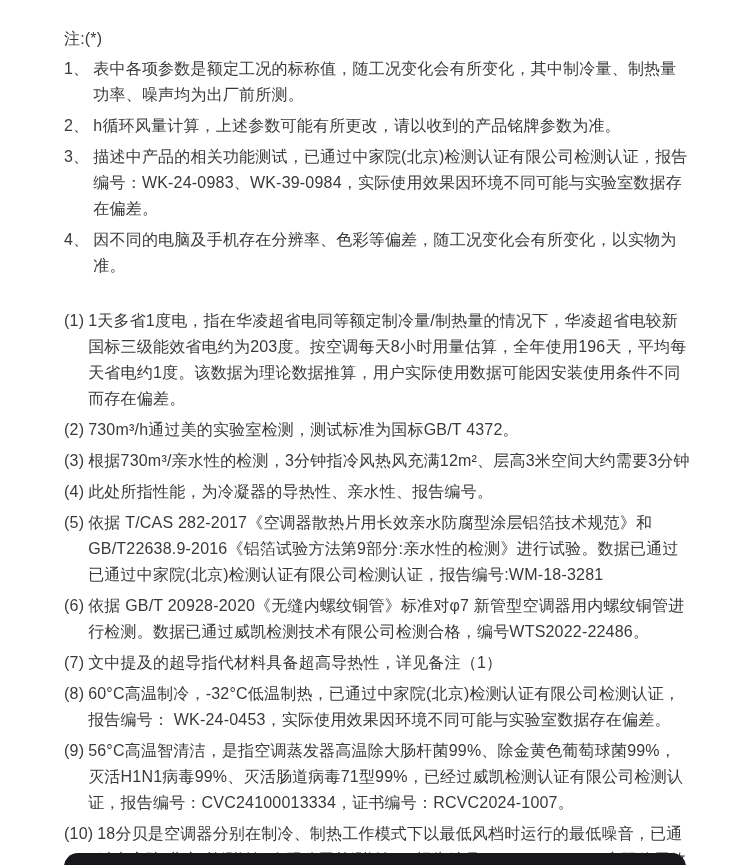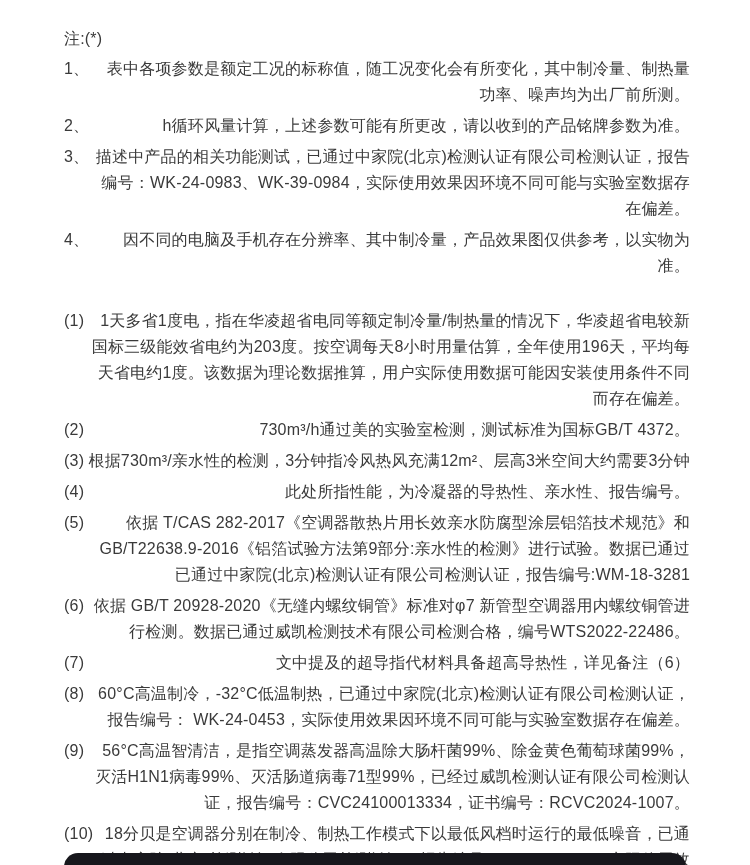--- a/index.html
+++ b/index.html
@@ -34,21 +34,20 @@
     align-items: flex-start;
     margin-bottom: 5px;
   }
   .item .marker {
     flex: 0 0 auto;
     white-space: nowrap;
     padding-right: 4px;
   }
   .item .text {
     flex: 1 1 auto;
-    text-align: right;
   }
   .section-gap {
     height: 24px;
   }
   .next-section-banner {
     position: absolute;
     left: 64px;
     right: 64px;
     bottom: -14px;
     height: 26px;
@@ -71,21 +70,21 @@
     <div class="item">
       <span class="marker">2、</span>
       <span class="text">h循环风量计算，上述参数可能有所更改，请以收到的产品铭牌参数为准。</span>
     </div>
     <div class="item">
       <span class="marker">3、</span>
       <span class="text">描述中产品的相关功能测试，已通过中家院(北京)检测认证有限公司检测认证，报告编号：WK-24-0983、WK-39-0984，实际使用效果因环境不同可能与实验室数据存在偏差。</span>
     </div>
     <div class="item">
       <span class="marker">4、</span>
-      <span class="text">因不同的电脑及手机存在分辨率、其中制冷量，产品效果图仅供参考，以实物为准。</span>
+      <span class="text">因不同的电脑及手机存在分辨率、色彩等偏差，随工况变化会有所变化，以实物为准。</span>
     </div>
 
     <div class="section-gap"></div>
 
     <div class="item">
       <span class="marker">(1)</span>
       <span class="text">1天多省1度电，指在华凌超省电同等额定制冷量/制热量的情况下，华凌超省电较新国标三级能效省电约为203度。按空调每天8小时用量估算，全年使用196天，平均每天省电约1度。该数据为理论数据推算，用户实际使用数据可能因安装使用条件不同而存在偏差。</span>
     </div>
     <div class="item">
       <span class="marker">(2)</span>
@@ -102,21 +101,21 @@
     <div class="item">
       <span class="marker">(5)</span>
       <span class="text">依据 T/CAS 282-2017《空调器散热片用长效亲水防腐型涂层铝箔技术规范》和GB/T22638.9-2016《铝箔试验方法第9部分:亲水性的检测》进行试验。数据已通过已通过中家院(北京)检测认证有限公司检测认证，报告编号:WM-18-3281</span>
     </div>
     <div class="item">
       <span class="marker">(6)</span>
       <span class="text">依据 GB/T 20928-2020《无缝内螺纹铜管》标准对φ7 新管型空调器用内螺纹铜管进行检测。数据已通过威凯检测技术有限公司检测合格，编号WTS2022-22486。</span>
     </div>
     <div class="item">
       <span class="marker">(7)</span>
-      <span class="text">文中提及的超导指代材料具备超高导热性，详见备注（6）</span>
+      <span class="text">文中提及的超导指代材料具备超高导热性，详见备注（1）</span>
     </div>
     <div class="item">
       <span class="marker">(8)</span>
       <span class="text">60°C高温制冷，-32°C低温制热，已通过中家院(北京)检测认证有限公司检测认证，报告编号： WK-24-0453，实际使用效果因环境不同可能与实验室数据存在偏差。</span>
     </div>
     <div class="item">
       <span class="marker">(9)</span>
       <span class="text">56°C高温智清洁，是指空调蒸发器高温除大肠杆菌99%、除金黄色葡萄球菌99%，灭活H1N1病毒99%、灭活肠道病毒71型99%，已经过威凯检测认证有限公司检测认证，报告编号：CVC24100013334，证书编号：RCVC2024-1007。</span>
     </div>
     <div class="item">

